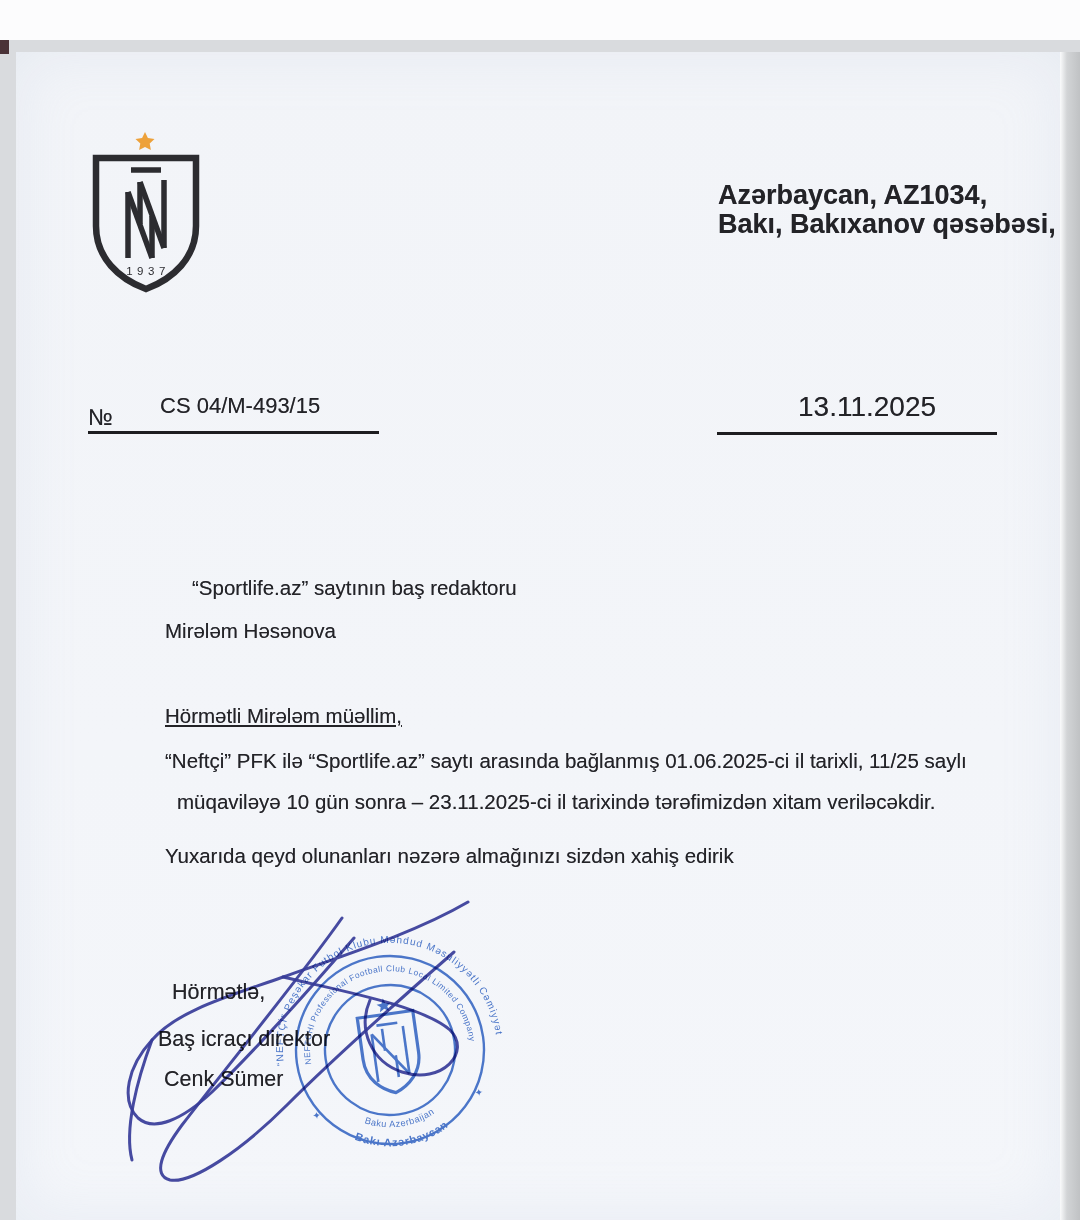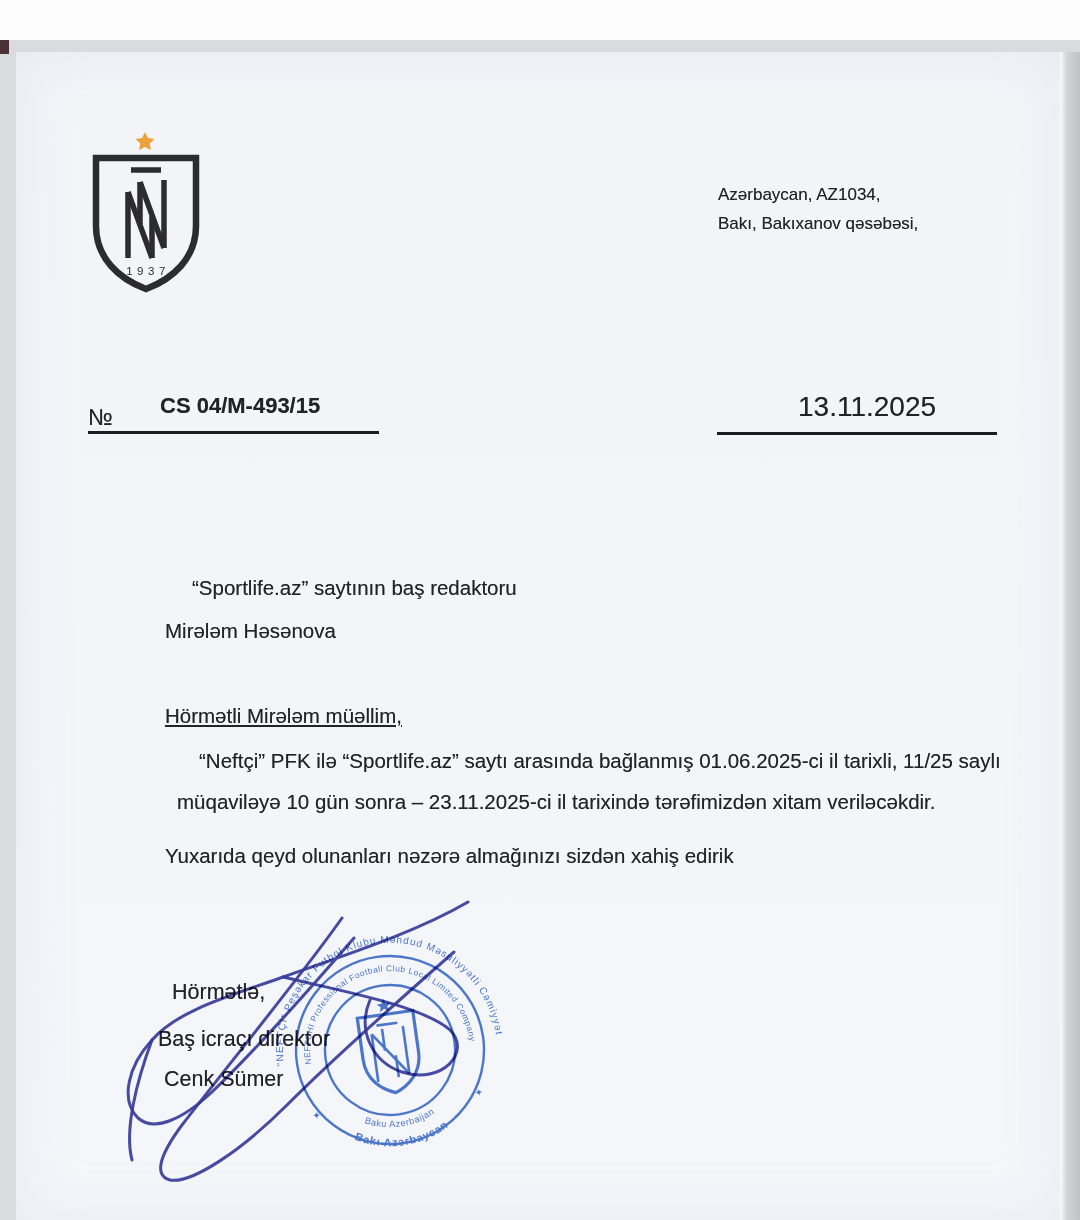--- a/index.html
+++ b/index.html
@@ -19,31 +19,31 @@
   }
   .right-edge{
     left:1060px;top:52px;width:20px;height:1168px;
     background:linear-gradient(90deg,#fafbfc 0%,#d2d4d6 35%,#c0c2c4 100%);
   }
   .txt{
     color:#232327;font-size:20.5px;line-height:26px;white-space:nowrap;
     text-shadow:0 0 .5px rgba(40,40,55,.55);
   }
   .logo-svg{left:88px;top:108px;width:116px;height:190px;}
-  .address{left:718px;top:181px;line-height:28.8px;font-size:17px;}
+  .address{left:718px;top:181px;line-height:28.8px;font-size:27px;font-weight:bold;}
   .no-label{left:88px;top:404px;font-size:23px;}
-  .ref-number{left:160px;top:393px;font-size:22px;font-weight:bold;}
+  .ref-number{left:160px;top:393px;font-size:22px;}
   .date-value{left:798px;top:394px;font-size:28px;}
   .rule{background:#1d1d20;height:3px;}
   .rule-ref{left:88px;top:431px;width:291px;}
   .rule-date{left:717px;top:432px;width:280px;}
   .recipient-1{left:165px;top:575px;margin-left:27px;}
   .recipient-2{left:165px;top:618px;}
   .greeting{left:165px;top:703px;text-decoration:underline;}
-  .body-1{left:165px;top:748px;margin-left:34px;}
+  .body-1{left:165px;top:748px;}
   .body-2{left:177px;top:789px;}
   .para-2{left:165px;top:843px;}
   .salutation{left:172px;top:979px;font-size:21.5px;}
   .signer-title{left:158px;top:1026px;font-size:21.5px;}
   .signer-name{left:164px;top:1066px;font-size:21.5px;}
   .signature-svg{left:100px;top:878px;width:420px;height:322px;mix-blend-mode:multiply;}
   .stamp-svg{left:268px;top:928px;width:244px;height:244px;mix-blend-mode:multiply;opacity:.92;}
   .stamp-text{font-family:"Liberation Sans",sans-serif;fill:#3f6fc9;}
   .crest-stroke{fill:none;stroke:#2c2c30;stroke-linecap:butt;}
   .stamp-stroke{fill:none;stroke:#3f6fc9;}

